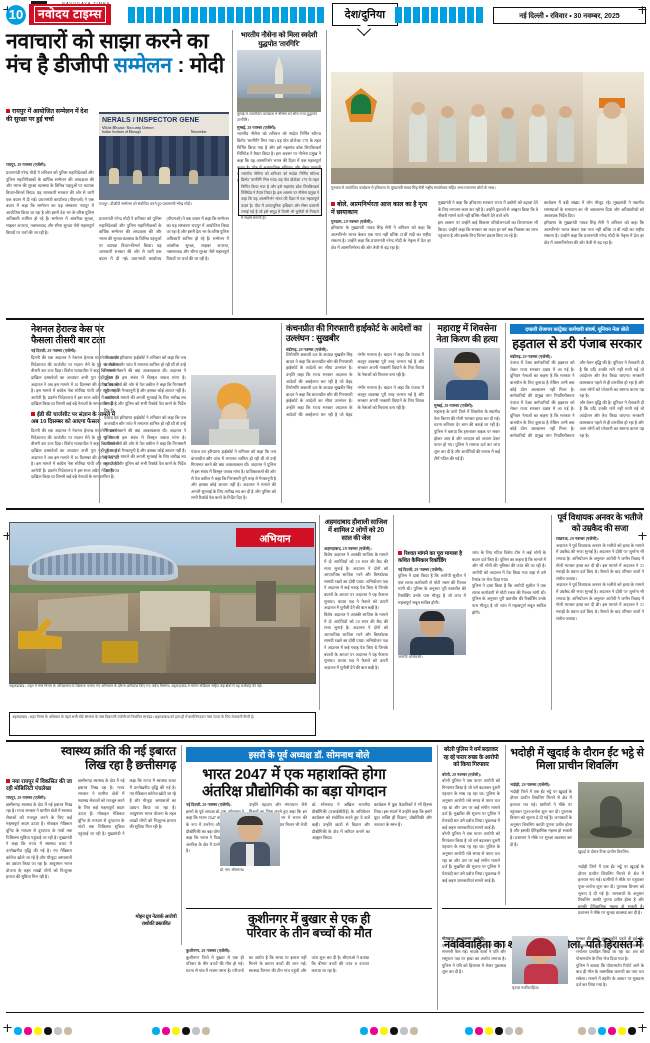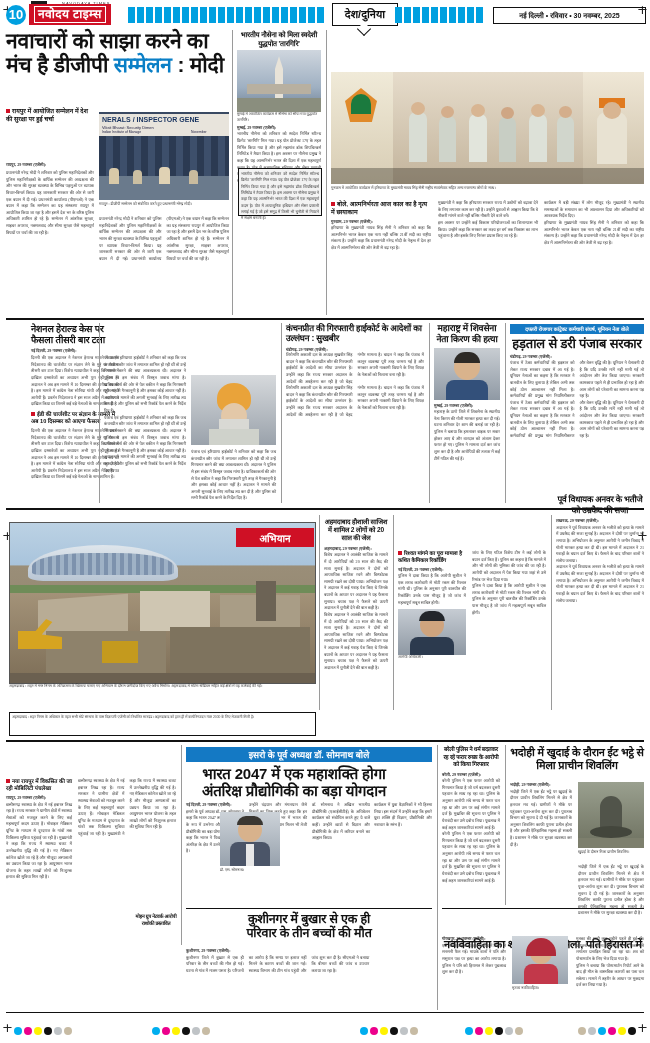--- a/index.html
+++ b/index.html
@@ -337,29 +337,33 @@
     </div>
     <div class="cap">आरोपी अधिकारी।</div>
   </div>
   <div style="position:absolute;left:472px;top:550px;width:74px;">
     <div class="body">जांच के लिए गठित विशेष टीम ने कई लोगों के बयान दर्ज किए हैं। पुलिस का कहना है कि मामले में और भी लोगों की भूमिका की जांच की जा रही है। आरोपी को अदालत में पेश किया गया जहां से उसे रिमांड पर भेज दिया गया।</div>
     <div class="body">पुलिस ने दावा किया है कि आरोपी सुशील ने एक शराब कारोबारी से मोटी रकम की रिश्वत मांगी थी। पुलिस के अनुसार पूरी बातचीत की रिकॉर्डिंग उनके पास मौजूद है जो जांच में महत्वपूर्ण सबूत साबित होगी।</div>
   </div>
 
   <div class="vr" style="left:551px;top:515px;height:195px;"></div>
 
-  <div style="position:absolute;left:556px;top:494px;width:88px;">
+  <div style="position:absolute;left:556px;top:512px;width:88px;">
     <div class="hl" style="font-size:8.4px;text-align:center;line-height:1.25;">पूर्व विधायक अनवर के भतीजे को उम्रकैद की सजा</div>
     <div class="body" style="margin-top:3px;font-weight:bold;">लखनऊ, 29 नवम्बर (एजेंसी):</div>
     <div class="body">अदालत ने पूर्व विधायक अनवर के भतीजे को हत्या के मामले में उम्रकैद की सजा सुनाई है। अदालत ने दोषी पर जुर्माना भी लगाया है। अभियोजन के अनुसार आरोपी ने जमीन विवाद में गोली मारकर हत्या कर दी थी। इस मामले में अदालत ने 21 गवाहों के बयान दर्ज किए थे। फैसले के बाद परिवार वालों ने संतोष जताया।</div>
     <div class="body">अदालत ने पूर्व विधायक अनवर के भतीजे को हत्या के मामले में उम्रकैद की सजा सुनाई है। अदालत ने दोषी पर जुर्माना भी लगाया है। अभियोजन के अनुसार आरोपी ने जमीन विवाद में गोली मारकर हत्या कर दी थी। इस मामले में अदालत ने 21 गवाहों के बयान दर्ज किए थे। फैसले के बाद परिवार वालों ने संतोष जताया।</div>
   </div>
 
   <div class="rule2" style="position:absolute;left:6px;top:740px;width:638px;"></div>
 
+  <div style="position:absolute;left:6px;top:745px;width:170px;">
+    <div class="hl" style="font-size:12px;text-align:right;">स्वास्थ्य क्रांति की नई इबारत</div>
+    <div class="hl" style="font-size:12px;text-align:right;margin-top:1px;">लिख रहा है छत्तीसगढ़</div>
+  </div>
   <div style="position:absolute;left:6px;top:778px;width:66px;">
     <div class="kicker" style="font-size:5.6px;"><span class="sq"></span><span>नया रायपुर में विकसित की जा रही मोबिलिटी पंचलेखा</span></div>
     <div class="body" style="margin-top:3px;font-weight:bold;">रायपुर, 29 नवम्बर (एजेंसी):</div>
     <div class="body">छत्तीसगढ़ स्वास्थ्य के क्षेत्र में नई इबारत लिख रहा है। राज्य सरकार ने ग्रामीण क्षेत्रों में स्वास्थ्य सेवाओं को मजबूत करने के लिए कई महत्वपूर्ण कदम उठाए हैं। मोबाइल मेडिकल यूनिट के माध्यम से दूरदराज के गांवों तक चिकित्सा सुविधा पहुंचाई जा रही है। मुख्यमंत्री ने कहा कि राज्य में स्वास्थ्य बजट में उल्लेखनीय वृद्धि की गई है। नए मेडिकल कॉलेज खोले जा रहे हैं और मौजूदा अस्पतालों का उन्नयन किया जा रहा है। आयुष्मान भारत योजना के तहत लाखों लोगों को निःशुल्क इलाज की सुविधा मिल रही है।</div>
   </div>
   <div style="position:absolute;left:78px;top:778px;width:98px;height:160px;">
     <div class="body cols2">छत्तीसगढ़ स्वास्थ्य के क्षेत्र में नई इबारत लिख रहा है। राज्य सरकार ने ग्रामीण क्षेत्रों में स्वास्थ्य सेवाओं को मजबूत करने के लिए कई महत्वपूर्ण कदम उठाए हैं। मोबाइल मेडिकल यूनिट के माध्यम से दूरदराज के गांवों तक चिकित्सा सुविधा पहुंचाई जा रही है। मुख्यमंत्री ने कहा कि राज्य में स्वास्थ्य बजट में उल्लेखनीय वृद्धि की गई है। नए मेडिकल कॉलेज खोले जा रहे हैं और मौजूदा अस्पतालों का उन्नयन किया जा रहा है। आयुष्मान भारत योजना के तहत लाखों लोगों को निःशुल्क इलाज की सुविधा मिल रही है।</div>
   </div>
 
   <div class="vr" style="left:181px;top:745px;height:200px;"></div>

